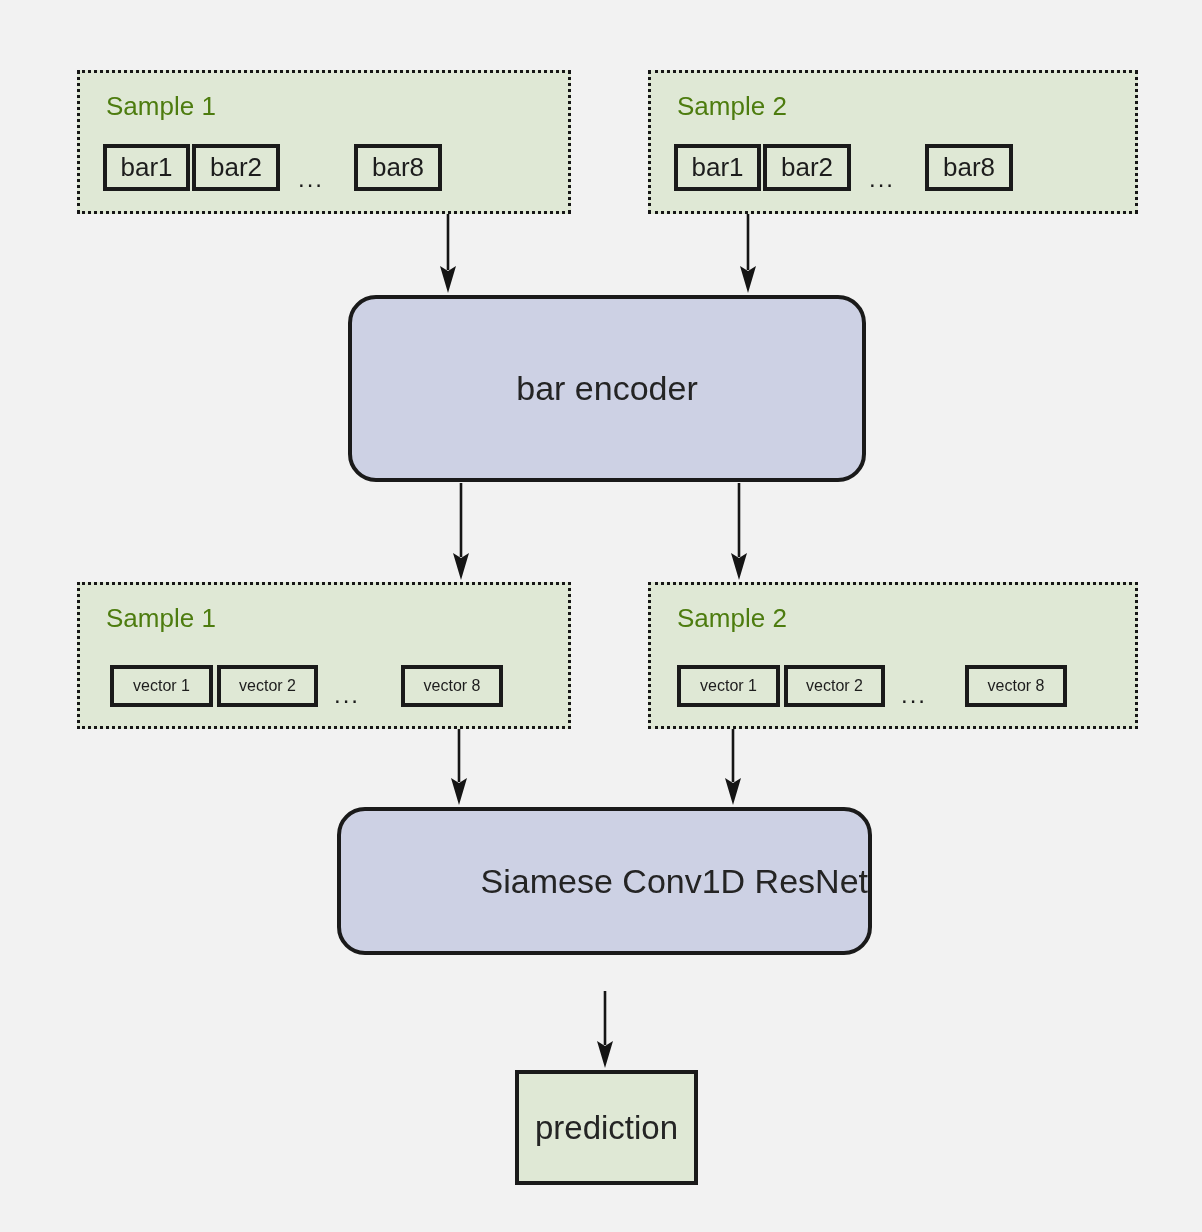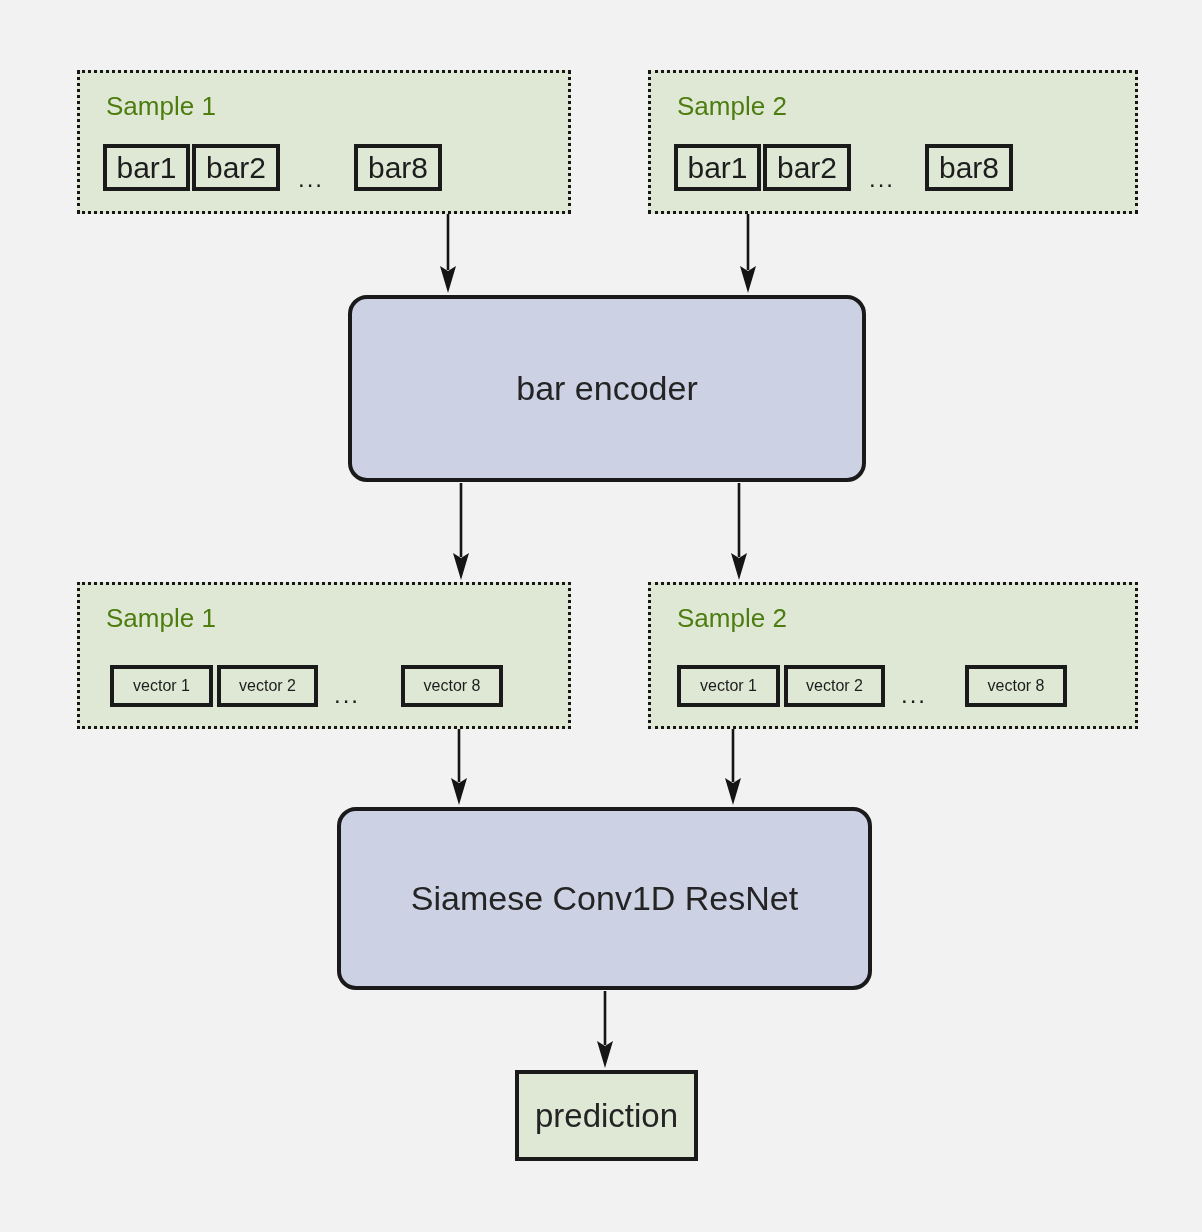--- a/index.html
+++ b/index.html
@@ -34,33 +34,33 @@
   }
   .chip {
     position: absolute;
     background: #dfe8d5;
     border: 4px solid #1a1a1a;
     display: flex;
     align-items: center;
     justify-content: center;
     white-space: nowrap;
   }
-  .chip.bar { font-size: 30px; }
+  .chip.bar { font-size: 26px; }
   .chip.vec { font-size: 16px; }
   .ellipsis {
     position: absolute;
     font-size: 24px;
     letter-spacing: 2px;
     color: #1a1a1a;
   }
   .round-node {
     position: absolute;
     background: #cdd1e4;
     border: 4px solid #1a1a1a;
-    border-radius: 19px;
+    border-radius: 28px;
     display: flex;
     align-items: center;
     justify-content: center;
   }
   .round-node .node-label {
     font-size: 34px;
     color: #242424;
     white-space: nowrap;
   }
   .pred-node {
@@ -144,21 +144,21 @@
   </div>
 
   <div class="sample-box" style="left:648px; top:582px; width:490px; height:147px;">
     <div class="sample-label">Sample 2</div>
     <div class="chip vec" style="left:26px; top:80px; width:103px; height:42px;">vector 1</div>
     <div class="chip vec" style="left:133px; top:80px; width:101px; height:42px;">vector 2</div>
     <div class="ellipsis" style="left:250px; top:96px;">...</div>
     <div class="chip vec" style="left:314px; top:80px; width:102px; height:42px;">vector 8</div>
   </div>
 
-  <div class="round-node" style="left:337px; top:807px; width:535px; height:183px;">
+  <div class="round-node" style="left:337px; top:807px; width:535px; height:148px;justify-content:flex-end;">
     <span class="node-label">Siamese Conv1D ResNet</span>
   </div>
 
-  <div class="pred-node" style="left:515px; top:1070px; width:183px; height:91px;">
+  <div class="pred-node" style="left:515px; top:1070px; width:183px; height:115px;">
     <span class="node-label">prediction</span>
   </div>
 
 </div>
 
 </body></html>

